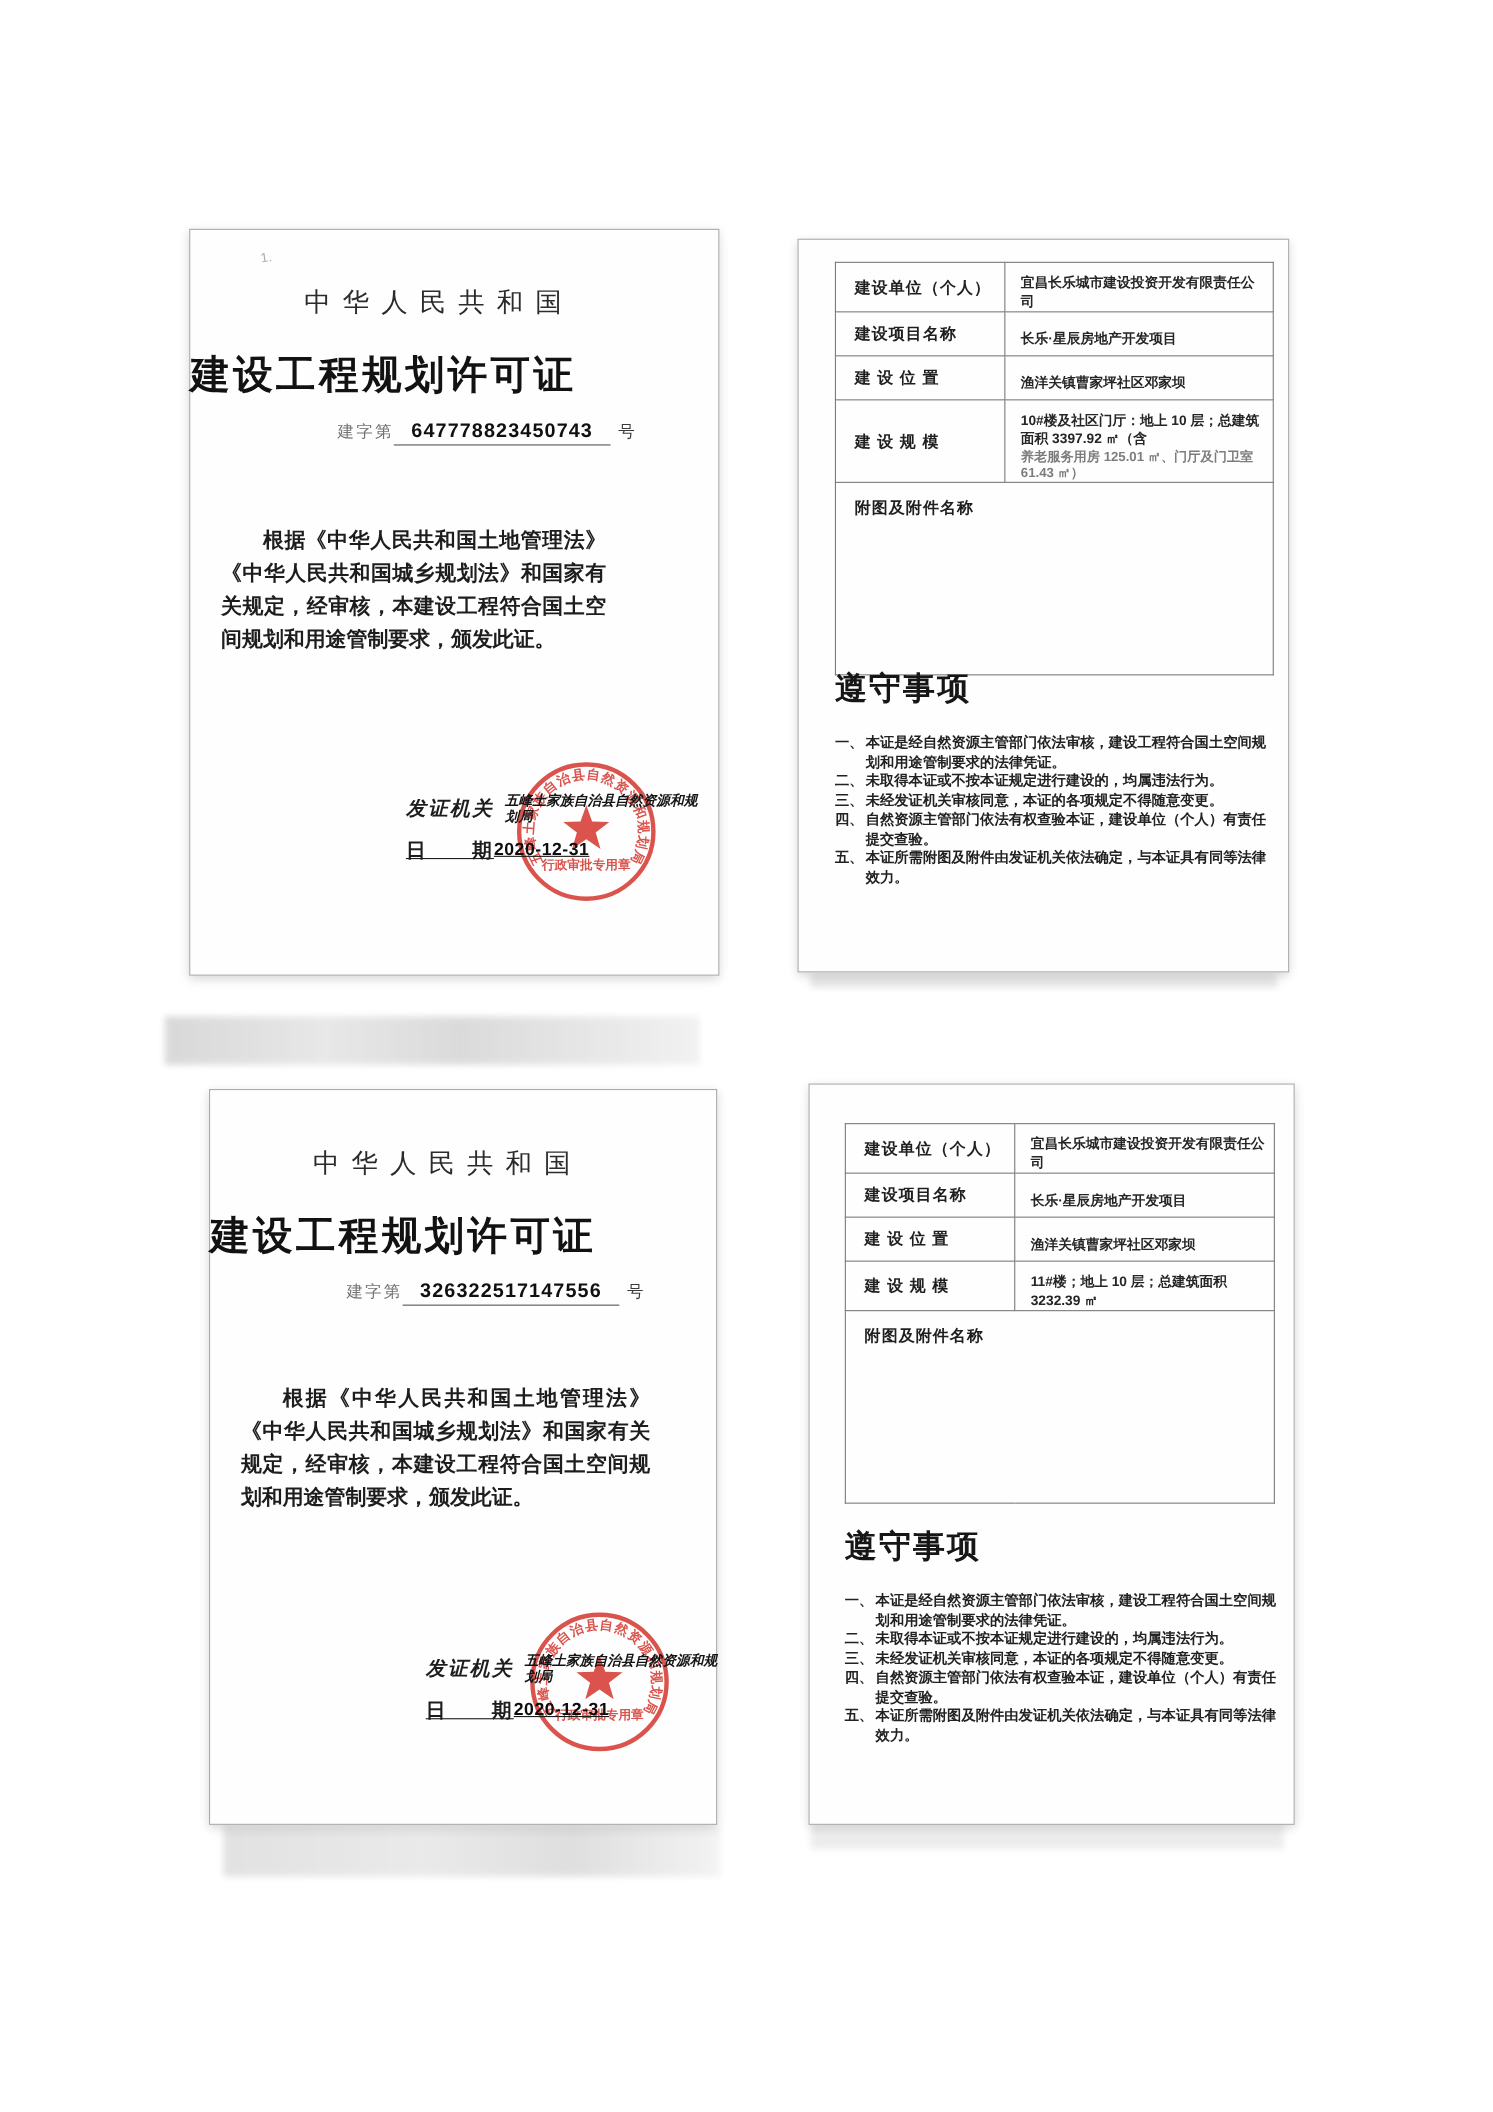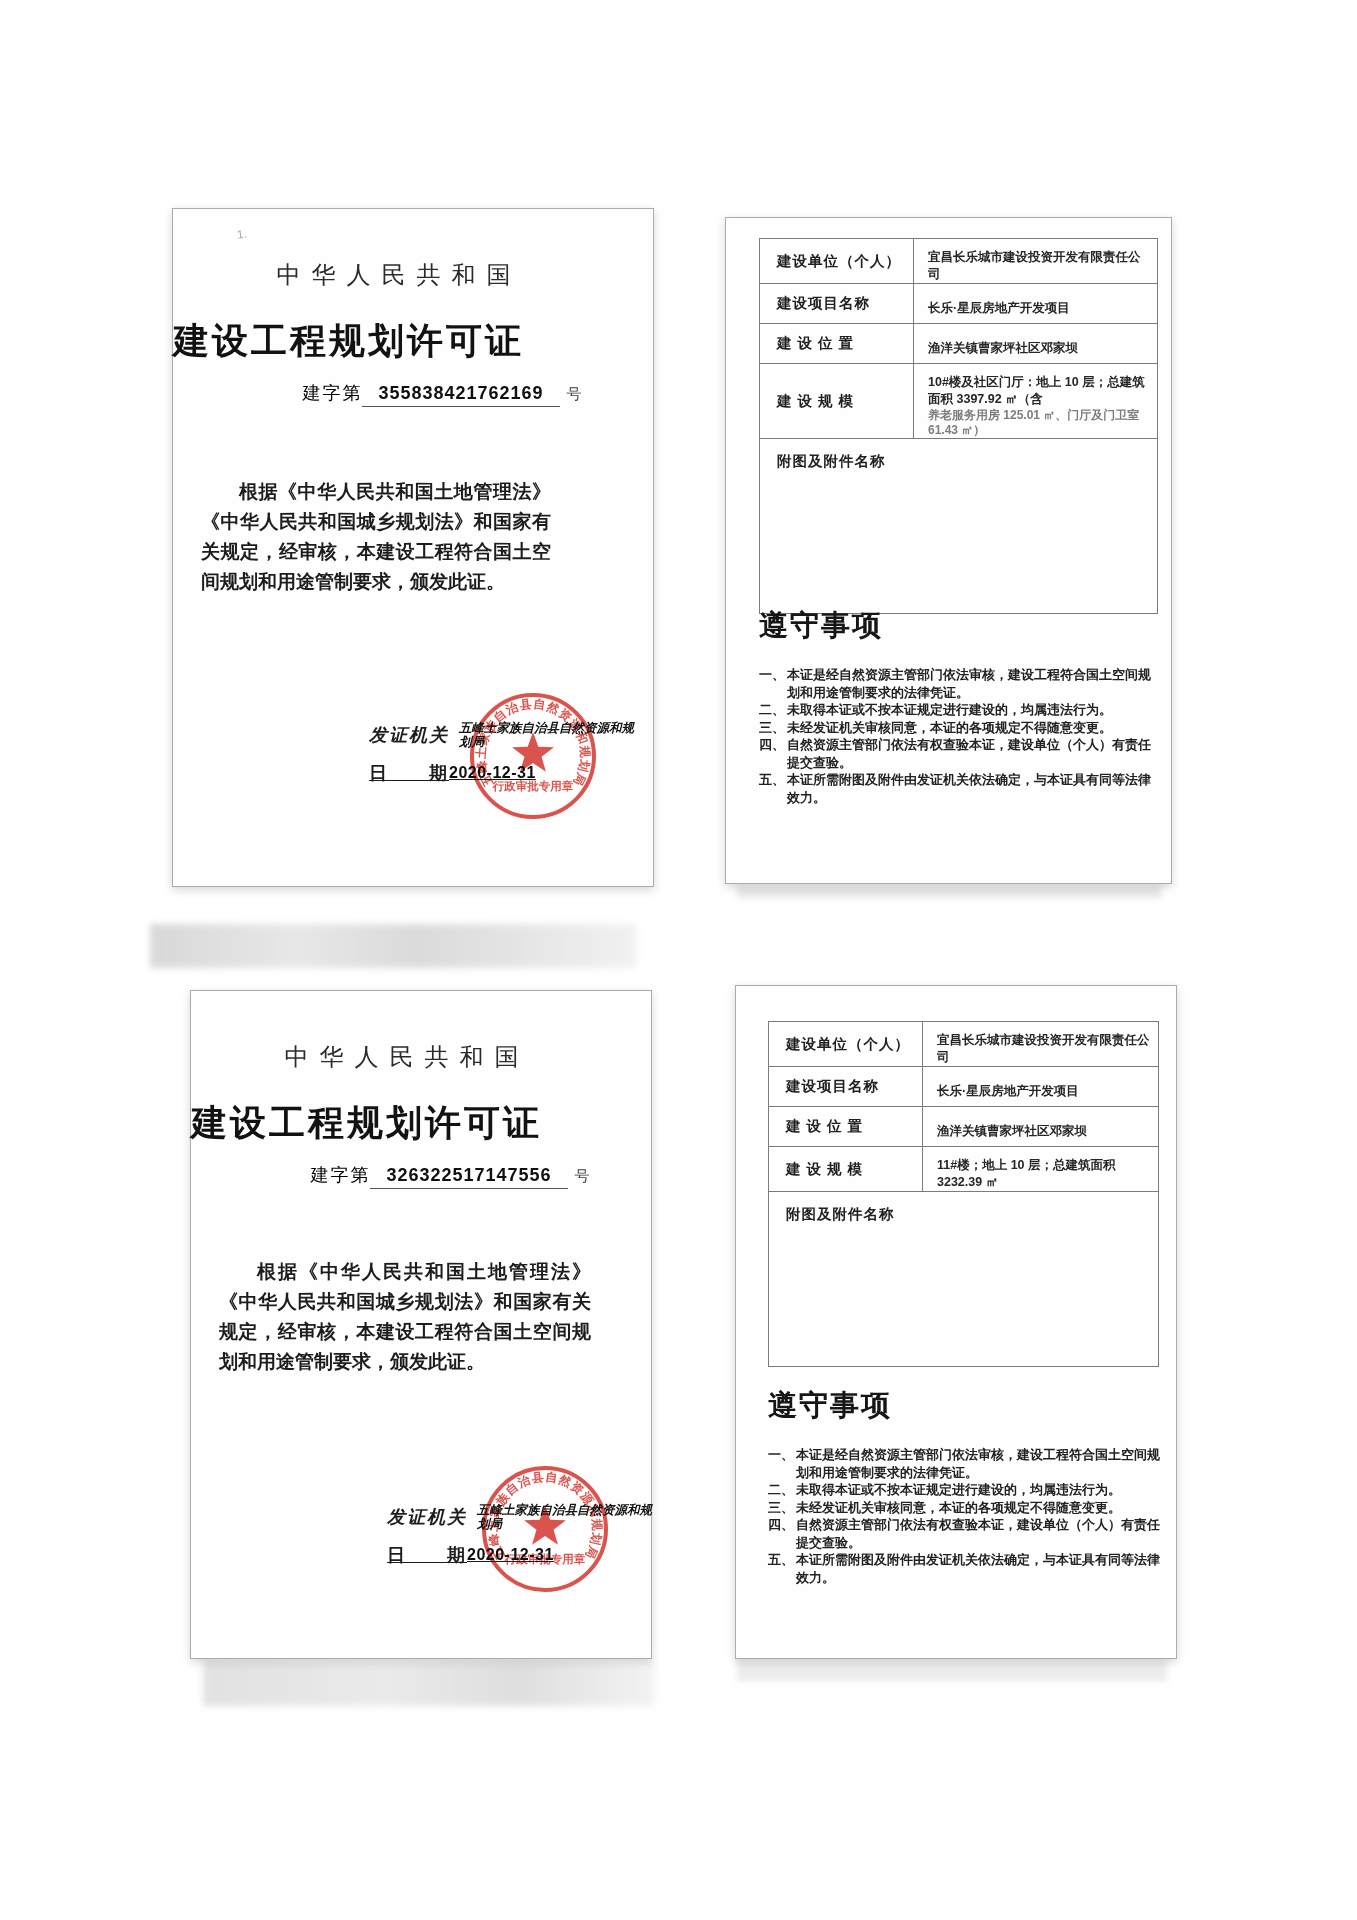--- a/index.html
+++ b/index.html
@@ -23,21 +23,21 @@
 
   
   .artifact{position:absolute;left:64px;top:18px;font-size:12px;color:#979797;
     opacity:.8;transform:rotate(-8deg);}
   .country{position:absolute;top:50px;left:0;right:28px;text-align:center;
     font-family:"Liberation Serif", serif;font-size:24px;letter-spacing:11px;color:#2b2b2b;}
   .cert-title{position:absolute;top:108px;left:0;right:12px;margin:0;text-align:left;
     font-size:36px;font-weight:700;letter-spacing:3px;color:#121212;}
   .numline{position:absolute;top:172px;left:0;right:0;display:flex;
     justify-content:center;align-items:baseline;padding-left:58px;}
-  .nprefix{font-size:18px;color:#000000;letter-spacing:2px;}
+  .nprefix{font-size:15px;color:#737373;letter-spacing:2px;}
   .nvalue{font-size:18px;font-weight:700;color:#101010;letter-spacing:1px;
     border-bottom:1.5px solid #555;padding:0 16px 2px;}
   .nsuffix{font-size:15px;color:#3a3a3a;margin-left:7px;}
   .cover-body{position:absolute;top:268px;left:28px;width:350px;margin:0;
     font-size:19px;line-height:30px;font-weight:600;color:#1d1d1d;
     text-indent:2em;text-align:justify;}
   #panel-bl .cover-body{width:372px;top:266px;}
   .issuer-row{position:absolute;top:512px;left:196px;display:flex;align-items:center;z-index:2;font-style:italic;}
   .date-row{position:absolute;top:552px;left:196px;display:flex;align-items:center;z-index:2;text-decoration:underline;}
   .flabel{font-size:18px;font-weight:700;letter-spacing:2px;color:#1d1d1d;white-space:pre;}
@@ -81,21 +81,21 @@
   <div class="band" id="band-tr"></div>
   <div class="band" id="band-bl"></div>
   <div class="band" id="band-br"></div>
 
   <section class="panel" id="panel-tl">
     <div class="artifact">1.</div>
     <div class="country">中华人民共和国</div>
     <h1 class="cert-title">建设工程规划许可证</h1>
     <div class="numline">
       <span class="nprefix">建字第</span>
-      <span class="nvalue">355838421762169</span>
+      <span class="nvalue">647778823450743</span>
       <span class="nsuffix">号</span>
     </div>
     <p class="cover-body">根据《中华人民共和国土地管理法》《中华人民共和国城乡规划法》和国家有关规定，经审核，本建设工程符合国土空间规划和用途管制要求，颁发此证。</p>
     <div class="issuer-row">
       <span class="flabel">发证机关</span>
       <span class="issuer-name">五峰土家族自治县自然资源和规划局</span>
     </div>
     <div class="date-row">
       <span class="flabel">日　　期</span>
       <span class="date-val">2020-12-31</span>

